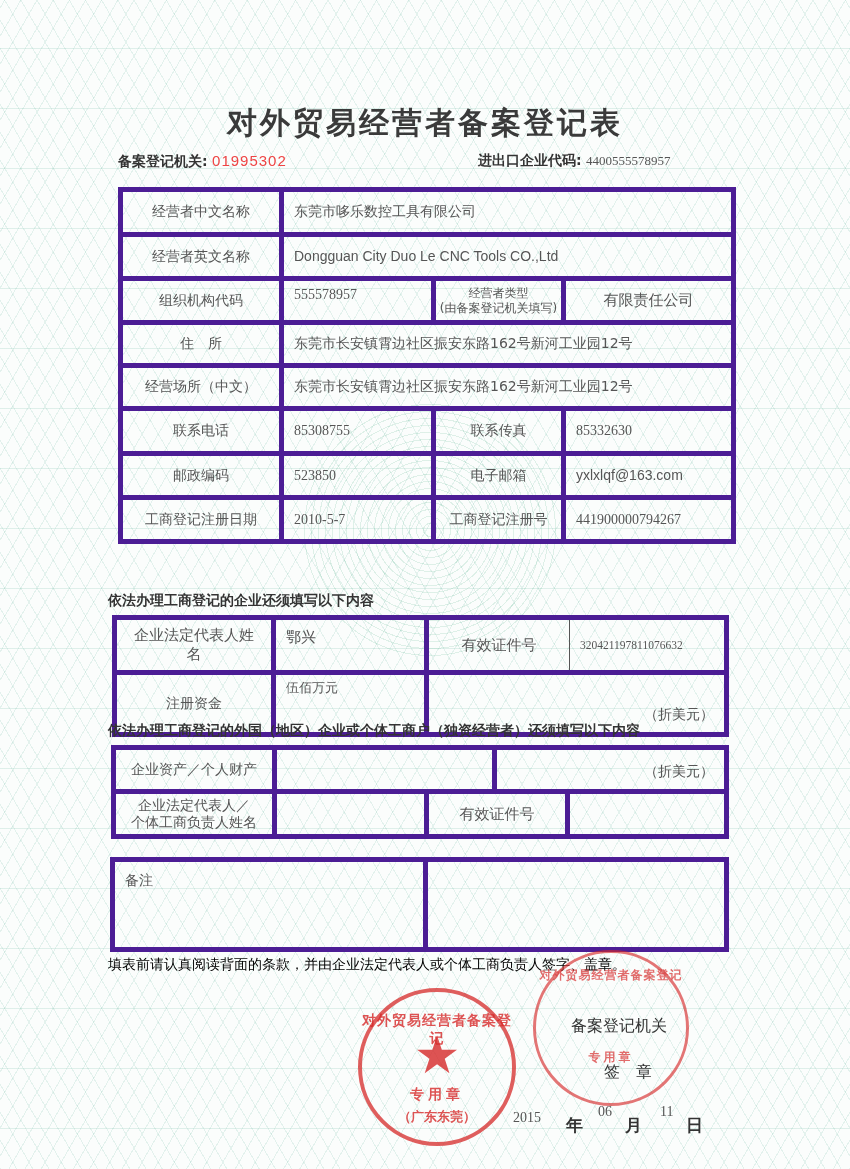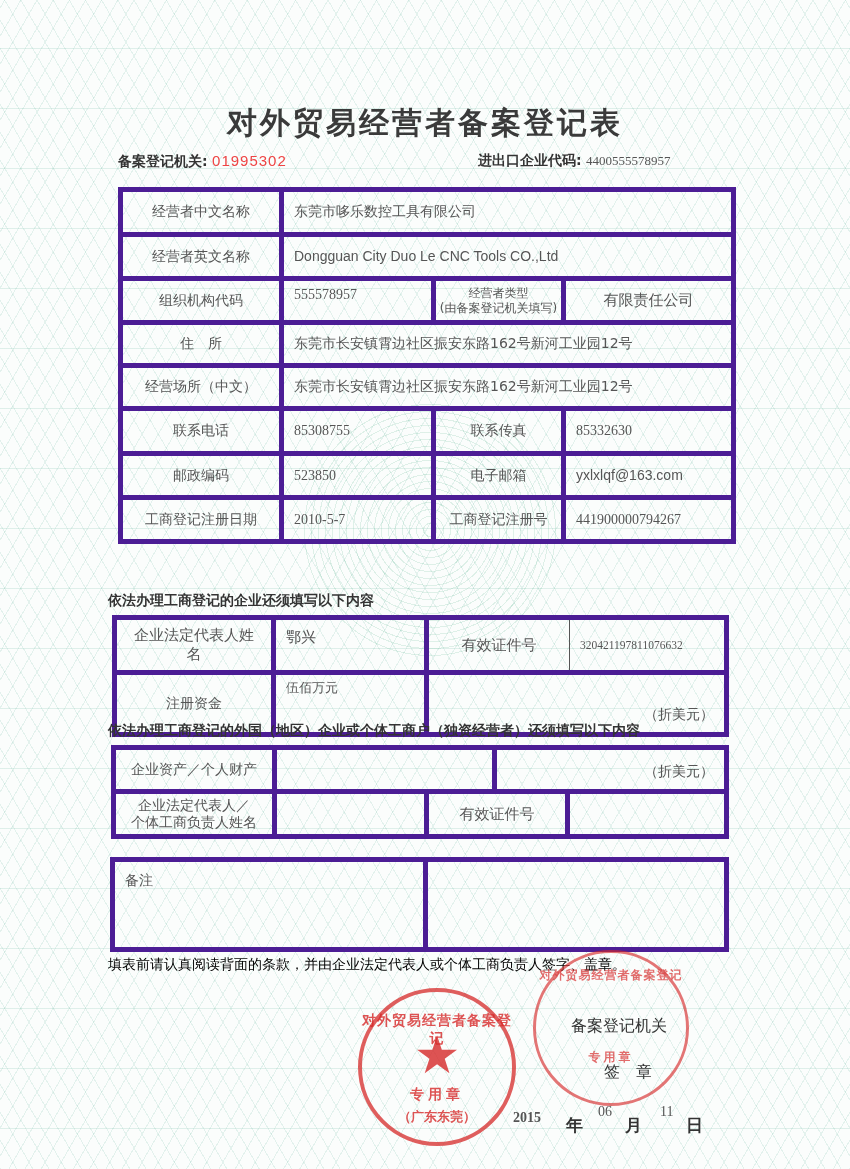--- a/index.html
+++ b/index.html
@@ -199,18 +199,18 @@
 </div>
 
 <div class="seal" style="left:533px; top:950px; width:150px; height:150px; border-width:3px; opacity:0.85;">
   <div class="txt" style="top:14px; font-size:12px; letter-spacing:1px;">对外贸易经营者备案登记</div>
   <div class="txt" style="top:96px; font-size:12px; letter-spacing:3px;">专用章</div>
 </div>
 
 <div class="auth" style="left:571px; top:1016px;">备案登记机关</div>
 <div class="auth" style="left:604px; top:1062px;">签　章</div>
 
-<div class="date" style="left:513px;font-weight:bold;">2015</div>
+<div class="date" style="left:513px;">2015</div>
 <div class="date-cn" style="left:566px;">年</div>
 <div class="date" style="left:598px; top:1104px;">06</div>
 <div class="date-cn" style="left:625px;">月</div>
 <div class="date" style="left:660px; top:1104px;">11</div>
 <div class="date-cn" style="left:686px;">日</div>
 
 </body></html>

